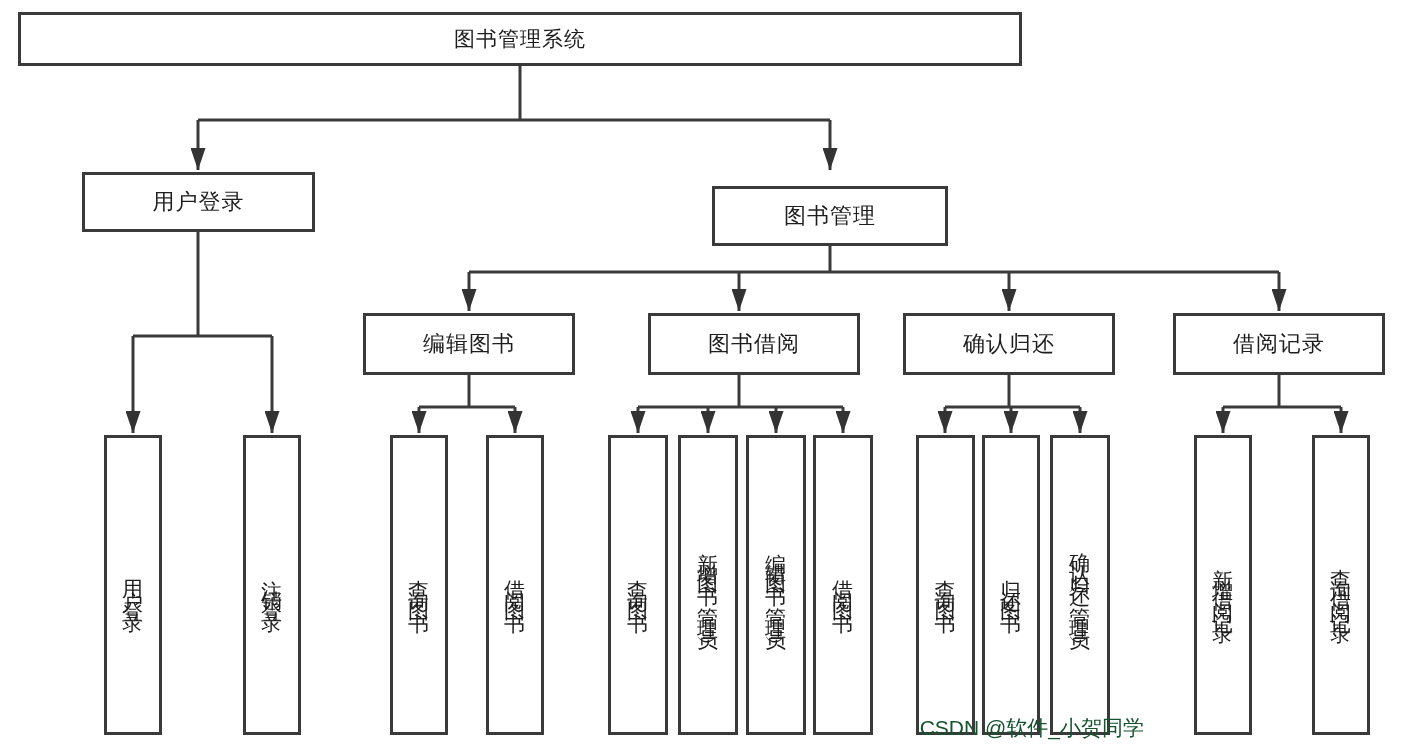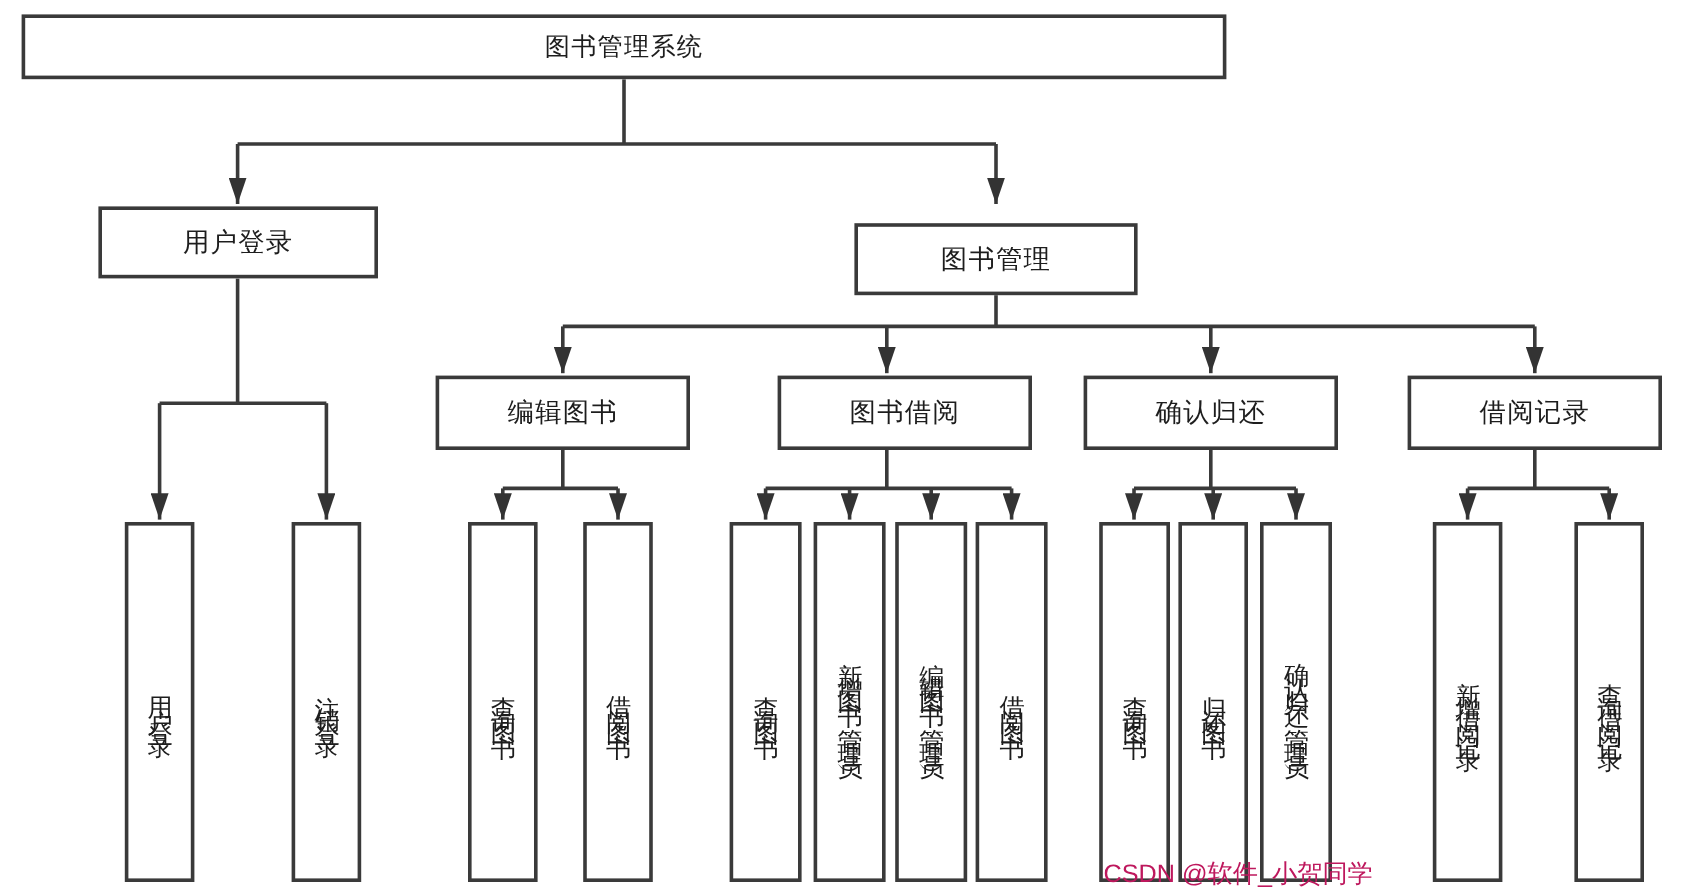--- a/index.html
+++ b/index.html
@@ -20,21 +20,21 @@
   .node.root{font-size:21px;}
   .node.leaf{
     font-size:21px;
     writing-mode:vertical-rl;text-orientation:mixed;
     letter-spacing:11px;line-height:1;
     text-align:center;
   }
   .watermark{
     position:absolute;z-index:5;
     right:8px;bottom:5px;
-    font-size:21px;color:#be185d;letter-spacing:0px;
+    font-size:21px;color:#14532d;letter-spacing:0px;
     white-space:nowrap;
   }
 </style>
 </head>
 <body>
 
 <div class="stage">
 
   <svg class="connectors" width="1405" height="747" viewBox="0 0 1405 747">
     <defs>

